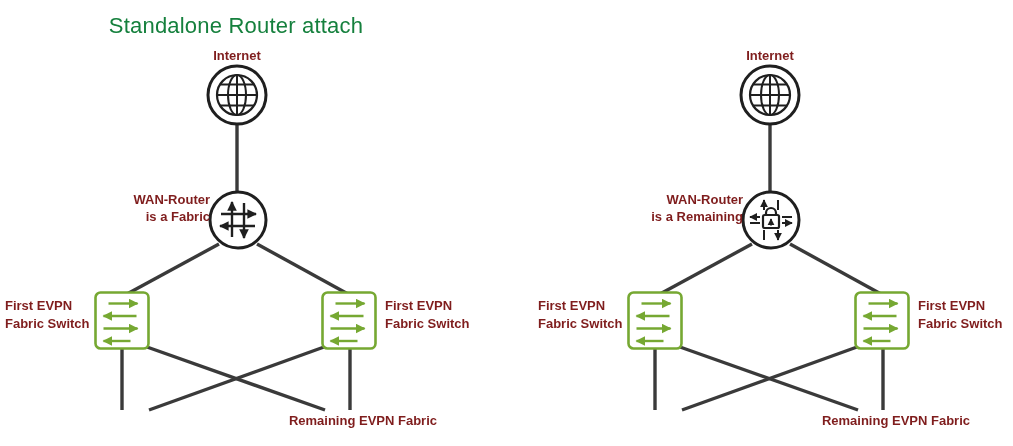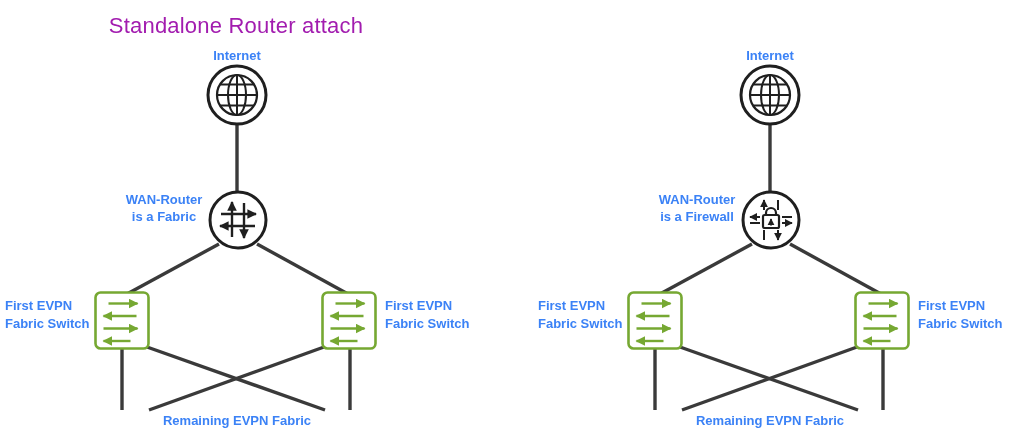--- a/index.html
+++ b/index.html
@@ -4,30 +4,30 @@
 <style>
   html,body{margin:0;padding:0;background:#ffffff;}
   #canvas{
     position:relative;width:1013px;height:446px;background:#ffffff;overflow:hidden;
     font-family:"Liberation Sans","DejaVu Sans",sans-serif;
   }
   #wires{position:absolute;left:0;top:0;width:1013px;height:446px;}
   .diagram{position:absolute;top:0;width:480px;height:446px;pointer-events:none;}
   .diagram.left{left:0;}
   .diagram.right{left:533px;}
-  .lbl{position:absolute;color:#3b82f6;font-weight:bold;font-size:13px;line-height:18px;white-space:nowrap;}
+  .lbl{position:absolute;color:#7f1d1d;font-weight:bold;font-size:13px;line-height:18px;white-space:nowrap;}
   .title{
     position:absolute;left:0;top:13px;width:472px;text-align:center;
-    color:#a21caf;font-size:22px;font-weight:500;letter-spacing:.2px;
+    color:#15803d;font-size:22px;font-weight:500;letter-spacing:.2px;
   }
   .lbl-internet{left:187px;top:47px;width:100px;text-align:center;}
-  .lbl-wan{left:118px;top:191px;width:92px;text-align:center;line-height:17px;}
+  .lbl-wan{left:118px;top:191px;width:92px;text-align:right;line-height:17px;}
   .lbl-sw-left{left:5px;top:297px;text-align:left;}
   .lbl-sw-right{left:385px;top:297px;text-align:left;}
-  .lbl-remaining{left:37px;top:412px;width:400px;text-align:center;}
+  .lbl-remaining{left:37px;top:412px;width:400px;text-align:right;}
 </style>
 </head>
 <body>
 
 <div id="canvas">
 
   <svg id="wires" width="1013" height="446" viewBox="0 0 1013 446">
     <defs>
       <marker id="ah-dark" markerWidth="5" markerHeight="5" refX="3.6" refY="2" orient="auto">
         <path d="M0,0 L4,2 L0,4 Z" fill="#1f1f1f"></path>
@@ -132,21 +132,21 @@
       <div>First EVPN</div>
       <div>Fabric Switch</div>
     </div>
     <div class="lbl lbl-remaining">Remaining EVPN Fabric</div>
   </div>
 
   <div class="diagram right">
     <div class="lbl lbl-internet">Internet</div>
     <div class="lbl lbl-wan">
       <div>WAN-Router</div>
-      <div>is a Firewall</div>
+      <div>is a Remaining</div>
     </div>
     <div class="lbl lbl-sw-left">
       <div>First EVPN</div>
       <div>Fabric Switch</div>
     </div>
     <div class="lbl lbl-sw-right">
       <div>First EVPN</div>
       <div>Fabric Switch</div>
     </div>
     <div class="lbl lbl-remaining">Remaining EVPN Fabric</div>

